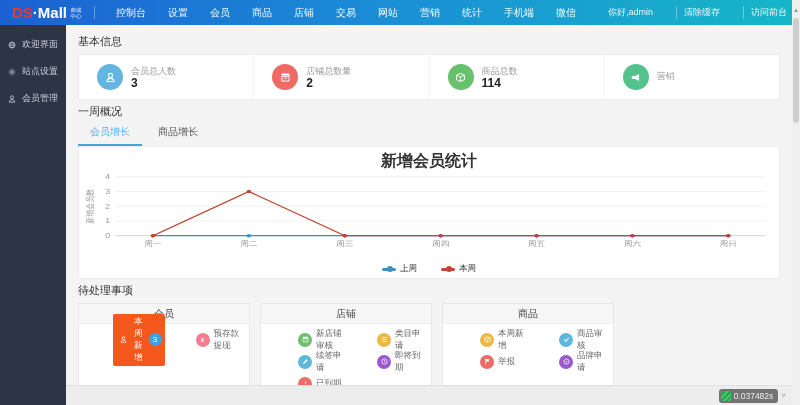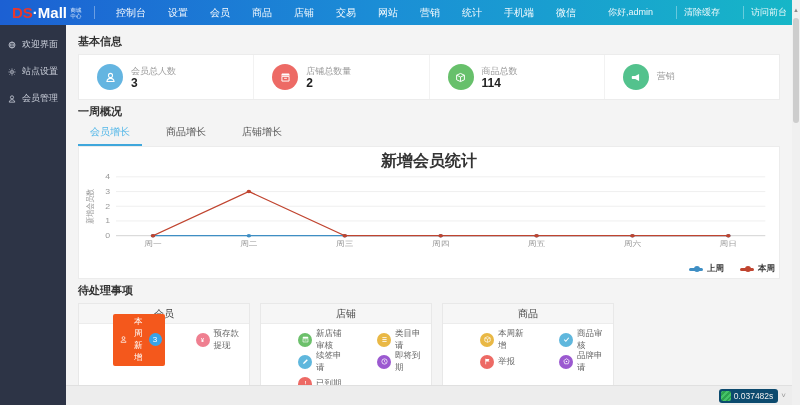--- a/index.html
+++ b/index.html
@@ -25,43 +25,43 @@
 
   
   .sidebar { position:absolute; top:25px; left:0; bottom:0; width:66px; background:#2d3446; z-index:4; padding-top:6px; }
   .side-item { display:flex; align-items:center; gap:5px; padding:7px 7px; color:#c9ced9;
     font-size:9px; cursor:pointer; white-space:nowrap; }
   .side-icon { width:10px; height:10px; display:inline-flex; flex:none; }
   .side-icon svg { width:10px; height:10px; }
 
   
   .main { position:absolute; left:66px; top:25px; right:8px; bottom:20px; padding:5px 12px 0 12px; overflow:hidden; }
-  .section-title { font-size:11px; font-weight:bold; color:#333; margin:4px 0 5px 0; }
+  .section-title { font-size:11px; font-weight:normal; color:#333; margin:4px 0 5px 0; }
 
   
   .stats { background:#fff; border:1px solid #ececec; display:flex; height:46px; margin-bottom:4px; }
   .stat-card { flex:1; display:flex; align-items:center; padding-left:18px; gap:8px; }
   .stat-card + .stat-card { border-left:1px solid #f2f2f2; }
   .stat-circle { width:26px; height:26px; border-radius:50%; flex:none;
     display:flex; align-items:center; justify-content:center; }
   .stat-circle svg { width:13px; height:13px; }
   .stat-texts { display:flex; flex-direction:column; line-height:11px; }
   .stat-label { font-size:9px; color:#9a9a9a; }
   .stat-value { font-size:12px; font-weight:bold; color:#222; margin-top:1px; }
 
   
-  .tabs { display:flex; gap:12px; height:22px; align-items:flex-end; margin-bottom:0; }
+  .tabs { display:flex; gap:4px; height:22px; align-items:flex-end; margin-bottom:0; }
   .tab { font-size:10px; color:#555; padding:3px 12px 5px 12px; cursor:pointer; border-bottom:2px solid transparent; }
   .tab.active { color:#53b7e8; border-bottom-color:#3fa7dc; }
 
   
   .chart-card { background:#fff; border:1px solid #ececec; padding:4px 4px 2px 4px; margin-bottom:2px; }
   .chart-title { text-align:center; font-size:16px; font-weight:bold; color:#333; height:15px; }
   .chart-svg { display:block; width:100%; height:96px; }
-  .legend { display:flex; justify-content:flex-end; gap:16px; height:14px; align-items:center;font-weight:bold; }
+  .legend { display:flex; justify-content:center; gap:24px; height:14px; align-items:center; }
   .legend-item { display:flex; align-items:center; gap:4px; cursor:pointer; }
   .legend-pill { width:14px; height:3px; border-radius:2px; position:relative; }
   .legend-pill::after { content:""; position:absolute; left:5px; top:-1.5px; width:6px; height:6px; border-radius:50%; background:inherit; }
   .legend-label { font-size:8.5px; color:#333; }
 
   
   .panels { display:flex; gap:10px; }
   .panel { width:172px; background:#fff; border:1px solid #e8e8e8; height:88px; }
   .panel-header { background:#f6f6f6; border-bottom:1px solid #ececec; text-align:center;
     font-size:10px; color:#444; height:20px; line-height:20px; }
@@ -71,21 +71,21 @@
   .p-icon svg { width:9px; height:9px; }
   .p-item.hl { background:#f4581c; color:#fff; }
   .p-item.hl .p-icon { background:transparent !important; }
   .badge { background:#38a3e8; color:#fff; border-radius:7px; min-width:13px; height:13px;
     font-size:8px; display:inline-flex; align-items:center; justify-content:center; padding:0 3px; margin-left:2px; }
 
   
   .footer-strip { position:absolute; left:66px; right:8px; bottom:0; height:20px;
     background:#ededed; border-top:1px solid #e0e0e0;
     display:flex; align-items:center; justify-content:flex-end; gap:3px; padding-right:6px; z-index:4; }
-  .load-badge { background:#0c4a6e; border-radius:3px; height:14px; display:flex; align-items:center;
+  .load-badge { background:#737373; border-radius:3px; height:14px; display:flex; align-items:center;
     gap:3px; padding:0 5px 0 2px; cursor:pointer; }
   .load-icon { width:10px; height:10px; border-radius:2px;
     background:repeating-linear-gradient(135deg,#45c468 0 2px,#2ea24f 2px 4px); }
   .load-time { font-size:8.5px; color:#eee; }
   .load-caret { font-size:8px; color:#999; cursor:pointer; }
 
   
   .scrollbar { position:absolute; right:0; top:0; bottom:0; width:8px; background:#f0f0f0; z-index:6; }
   .scroll-arrow { position:absolute; top:7px; left:0; width:8px; text-align:center; font-size:6px; color:#8a8a8a; }
   .scroll-thumb { position:absolute; top:18px; left:1px; width:6px; height:105px; background:#cdcdcd; border-radius:3px; cursor:grab; }
@@ -204,21 +204,20 @@
           <span class="stat-label">营销</span>
           <span class="stat-value"></span>
         </span>
       </div>
     </div>
 
   <div class="section-title">一周概况</div>
   <div class="tabs" id="tabs">
       <span class="tab active">会员增长</span>
       <span class="tab">商品增长</span>
-      <span class="tab">店铺增长</span>
     </div>
 
   <div class="chart-card">
     <div class="chart-title">新增会员统计</div>
     <svg class="chart-svg" id="chart-svg" viewBox="0 0 712 124" preserveAspectRatio="none">
         <text x="28" y="93" text-anchor="end" fill="#999" font-size="9">0</text>
         <line x1="34" y1="71" x2="702" y2="71" stroke="#ededed" stroke-width="1"></line>
         <text x="28" y="74" text-anchor="end" fill="#999" font-size="9">1</text>
         <line x1="34" y1="52" x2="702" y2="52" stroke="#ededed" stroke-width="1"></line>
         <text x="28" y="55" text-anchor="end" fill="#999" font-size="9">2</text>

